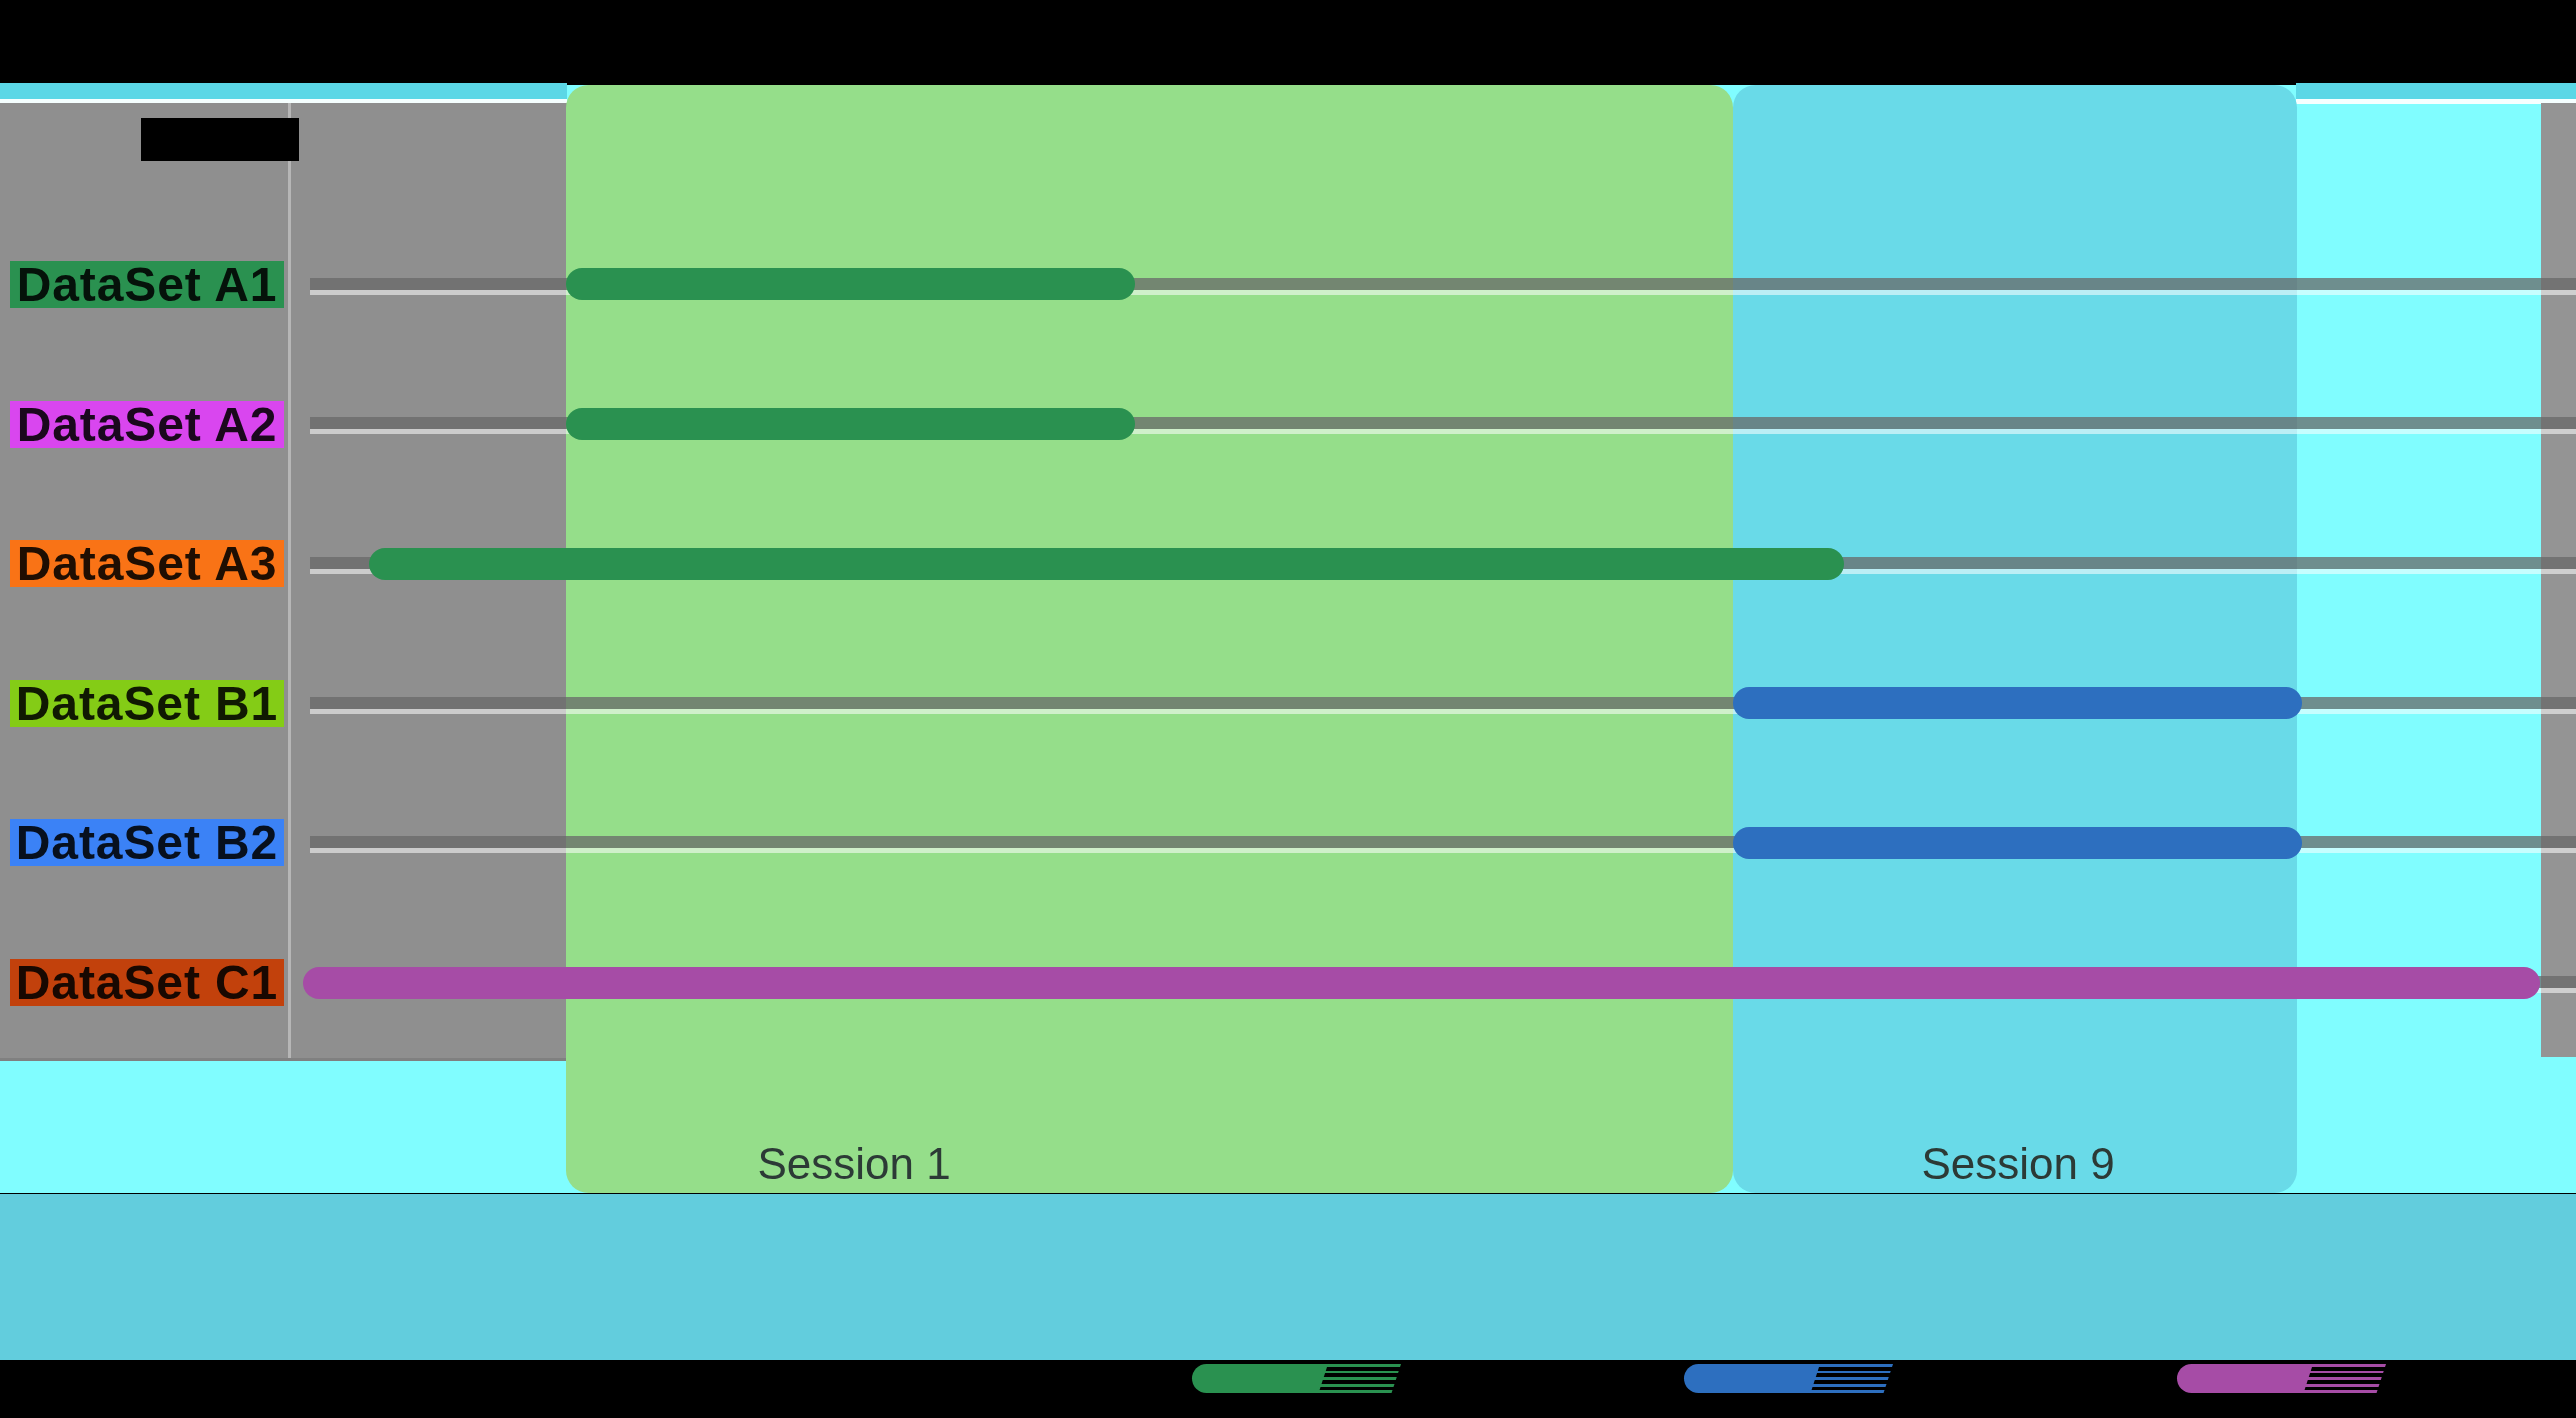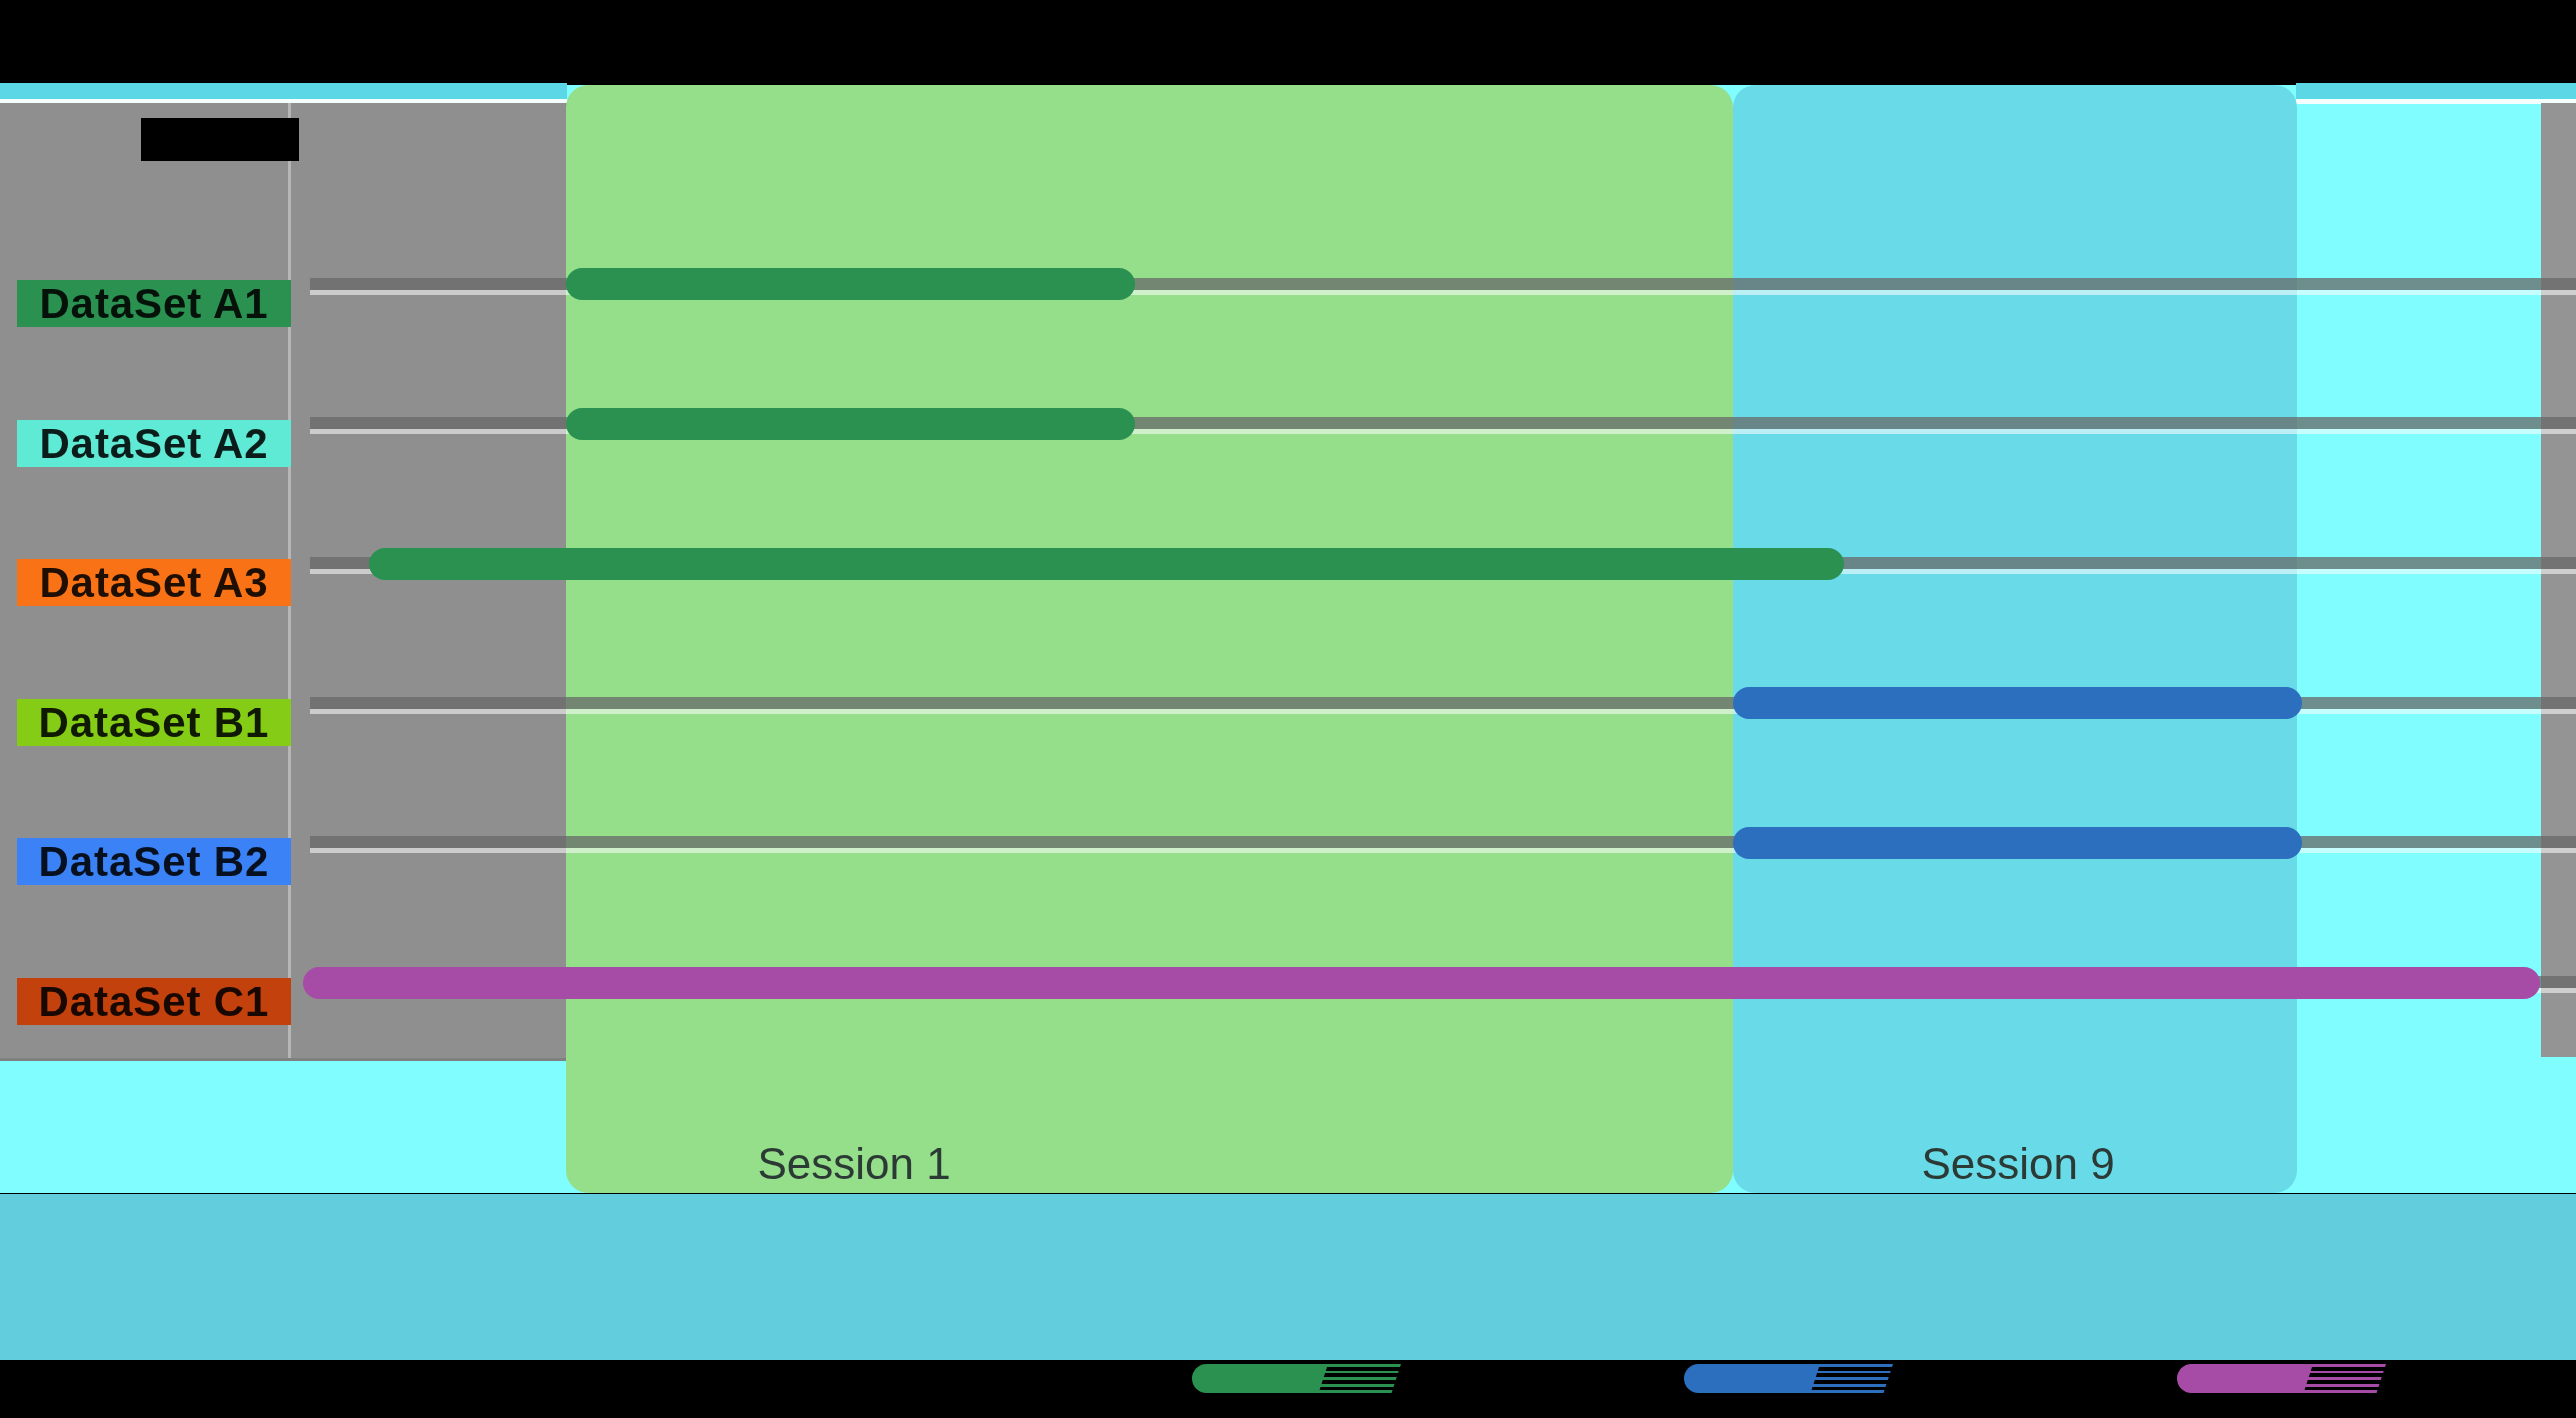--- a/index.html
+++ b/index.html
@@ -19,22 +19,22 @@
   .graycol-right{left:2541px;top:103px;width:35px;height:954px;background:#949494;}
   .axis-divider{left:288px;top:103px;width:2.8px;height:955px;background:rgba(255,255,255,0.35);}
   
   .band{top:85px;height:1108px;border-radius:22.5px;}
   .band-label{top:1139px;font-size:44px;color:#2c3a36;transform:translateX(-50%);white-space:nowrap;}
   
   .row-line{height:12.2px;background:rgba(104,104,104,0.75);}
   .row-line::after{content:'';position:absolute;left:0;right:0;top:12.2px;height:4.7px;
     background:rgba(255,255,255,0.55);}
   .bar{height:32px;border-radius:16px;}
-  .row-label{left:17px;width:274px;height:47px;display:flex;align-items:center;justify-content:center;
-    font-size:42px;font-weight:bold;color:rgba(0,0,0,0.88);letter-spacing:0.9px;overflow:hidden;margin-top:19px;}
+  .row-label{left:10px;width:274px;height:47px;display:flex;align-items:center;justify-content:center;
+    font-size:48px;font-weight:bold;color:rgba(0,0,0,0.88);letter-spacing:0.9px;overflow:hidden;}
   
   .bottom-band{left:0;top:1194px;width:2576px;height:166px;background:#62cddd;}
   .bottom-black{left:0;top:1360px;width:2576px;height:59px;background:#000;}
   
   .title-box{left:141px;top:118px;width:152px;height:43px;background:#000;display:flex;
     align-items:center;padding-left:5.6px;}
   .title-box span{font-size:36px;font-weight:bold;color:#000;}
   
   .legend-item{top:1364px;height:29px;display:flex;}
   .legend-pill{width:136px;height:29px;border-radius:15px 0 0 15px;}
@@ -58,21 +58,21 @@
   <div id="bands" class="abs">
       <div class="abs band" style="left: 566px; width: 1167px; background: rgb(149, 222, 138);"></div>
       <div class="abs band" style="left: 1733px; width: 564px; background: rgb(105, 218, 232);"></div>
     </div>
   <div id="rows" class="abs">
       <div class="abs row-line" style="left: 310px; width: 2266px; top: 278px;"></div>
       <div class="abs bar" style="left: 566px; width: 569px; top: 268px; background: rgb(42, 145, 80);"></div>
       <div class="abs row-label" style="top: 261px; background: rgb(42, 145, 80);">DataSet A1</div>
       <div class="abs row-line" style="left: 310px; width: 2266px; top: 417px;"></div>
       <div class="abs bar" style="left: 566px; width: 569px; top: 408px; background: rgb(42, 145, 80);"></div>
-      <div class="abs row-label" style="top: 401px; background: #5eead4;">DataSet A2</div>
+      <div class="abs row-label" style="top: 401px; background: #d946ef;">DataSet A2</div>
       <div class="abs row-line" style="left: 310px; width: 2266px; top: 557px;"></div>
       <div class="abs bar" style="left: 369px; width: 1475px; top: 548px; background: rgb(42, 145, 80);"></div>
       <div class="abs row-label" style="top: 540px; background: #f97316;">DataSet A3</div>
       <div class="abs row-line" style="left: 310px; width: 2266px; top: 697px;"></div>
       <div class="abs bar" style="left: 1733px; width: 569px; top: 687px; background: rgb(45, 111, 191);"></div>
       <div class="abs row-label" style="top: 680px; background: #84cc16;">DataSet B1</div>
       <div class="abs row-line" style="left: 310px; width: 2266px; top: 836px;"></div>
       <div class="abs bar" style="left: 1733px; width: 569px; top: 827px; background: rgb(45, 111, 191);"></div>
       <div class="abs row-label" style="top: 819px; background: #3b82f6;">DataSet B2</div>
       <div class="abs row-line" style="left: 310px; width: 2266px; top: 976px;"></div>

